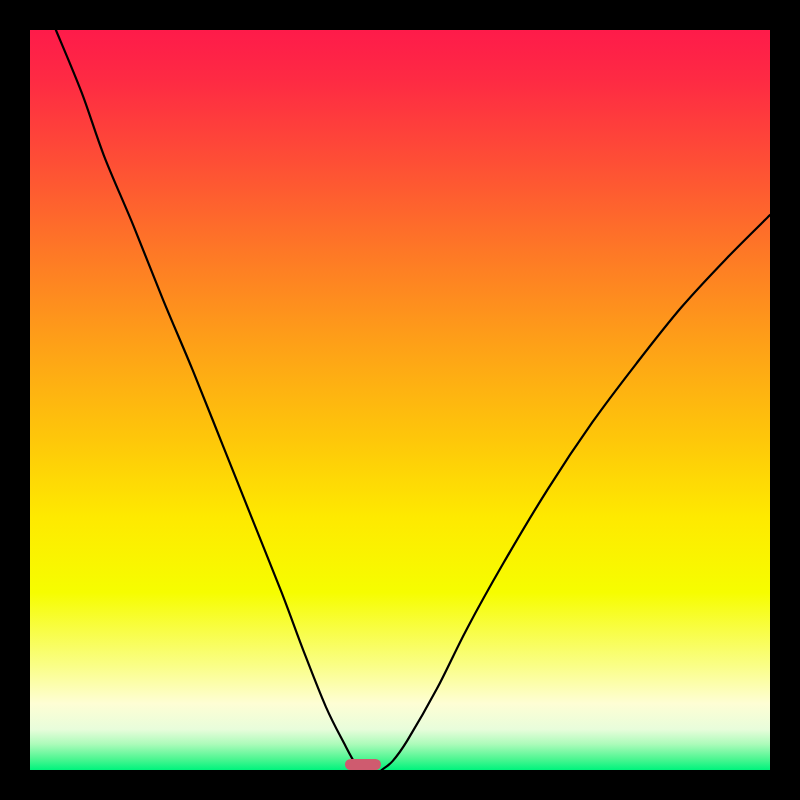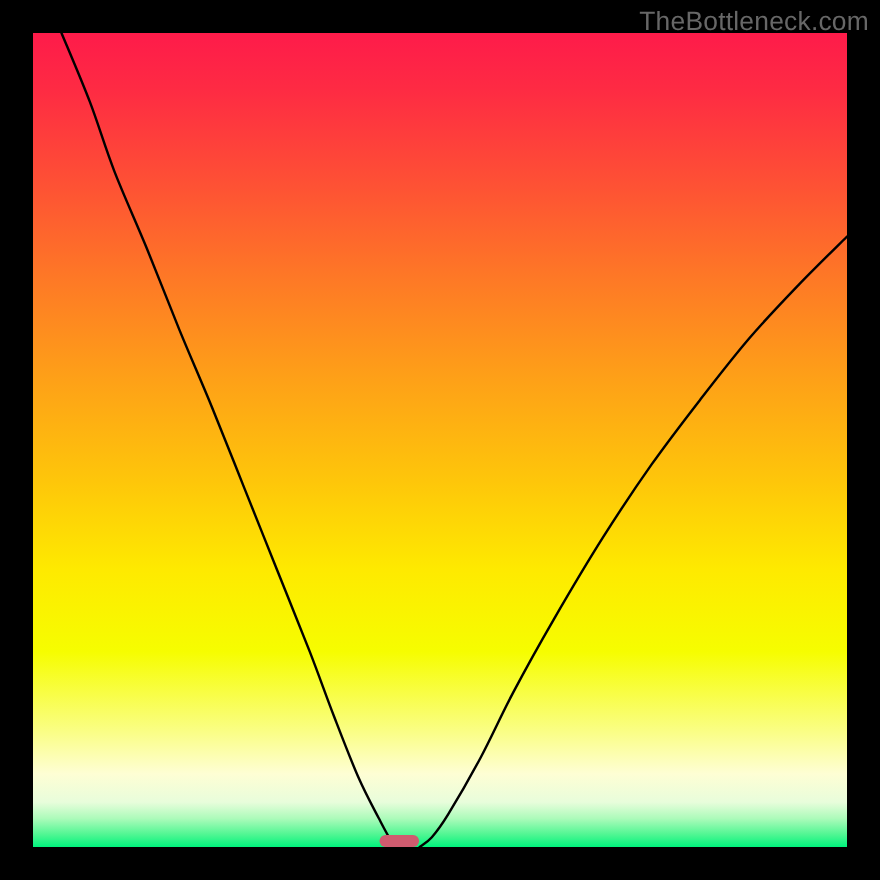--- a/index.html
+++ b/index.html
@@ -36,21 +36,20 @@
   .marker {
     position: absolute;
     background: #cf5b6f;
     border-radius: 8px;
   }
 </style>
 </head>
 <body>
 
 <div class="frame">
-  <div class="watermark">TheBottleneck.com</div>
 
   <svg class="plot" viewBox="0 0 740 740" preserveAspectRatio="none">
     <defs>
       <linearGradient id="bg-grad" x1="0" y1="0" x2="0" y2="1">
           <stop offset="0%" stop-color="#fe1b4a"></stop>
           <stop offset="7.000000000000001%" stop-color="#fe2b43"></stop>
           <stop offset="18%" stop-color="#fe4f35"></stop>
           <stop offset="30%" stop-color="#fe7826"></stop>
           <stop offset="42%" stop-color="#fe9f18"></stop>
           <stop offset="55.00000000000001%" stop-color="#fec60a"></stop>

